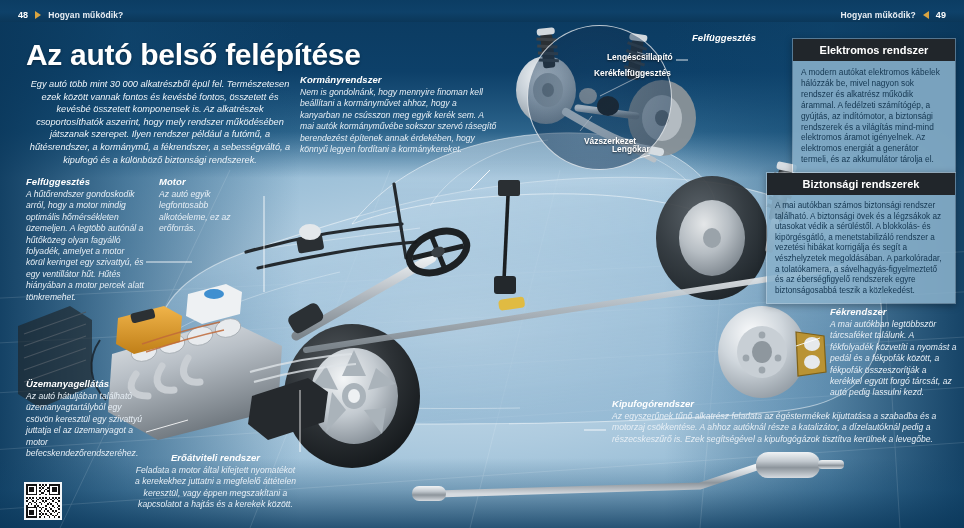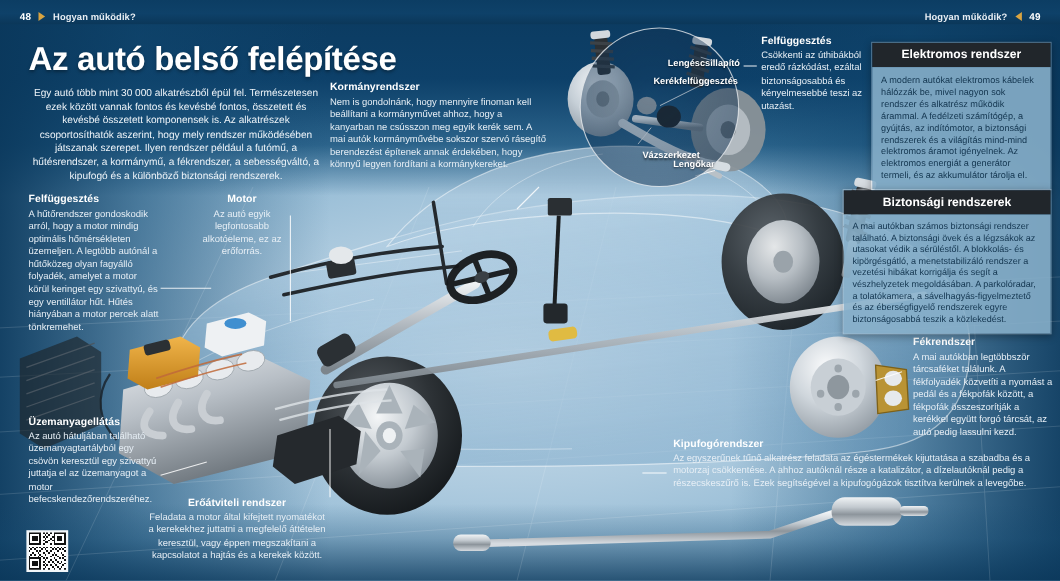--- a/index.html
+++ b/index.html
@@ -56,40 +56,40 @@
   .tri.l { border-right:6px solid #d9a441; border-top:4px solid transparent; border-bottom:4px solid transparent; }
 
   
   .title {
     position:absolute; left:26px; top:38px; z-index:40;
     font-size:30px; font-weight:bold; color:#ffffff;
     letter-spacing:-.3px; text-shadow:0 1px 3px rgba(0,0,0,.35);
   }
 
   
-  .tb { position:absolute; z-index:40; }
+  .tb { position:absolute; z-index:40;font-style:italic; }
   .tb h3 {
     font-size:9.5px; font-weight:bold; color:#ffffff;
     margin-bottom:2px; letter-spacing:.05px;
   }
   .tb p {
     font-size:8.6px; line-height:11.4px; color:#eaf1f7;
   }
   .tb.dark h3 { color:#ffffff; }
   .tb.dark p  { color:#e6eef5; }
 
   
   #intro { left:26px; top:78px; width:268px; }
   #intro p { font-size:9.2px; line-height:12.6px; color:#eef4f9;text-align:center; }
 
   #steering  { left:300px; top:74px;  width:198px; }
   #suspension{ left:692px; top:32px;  width:112px; }
 
   #cooling   { left:26px;  top:176px; width:118px; }
-  #engine    { left:172px; top:176px; width:96px; text-align:center; }
+  #engine    { left:159px; top:176px; width:96px; text-align:left; }
   #fuel      { left:26px;  top:378px; width:118px; }
   #drivetrain{ left:134px; top:452px; width:163px; text-align:center; }
   #exhaust   { left:612px; top:398px; width:330px; }
   #brakes    { left:830px; top:306px; width:128px; }
 
   
   .panel {
     position:absolute; z-index:45; width:164px;
     border:1px solid rgba(255,255,255,.30);
     box-shadow:0 2px 7px rgba(0,0,0,.30);
@@ -436,21 +436,20 @@
     <p>Egy autó több mint 30 000 alkatrészből épül fel. Természetesen ezek között vannak fontos és kevésbé fontos, összetett és kevésbé összetett komponensek is. Az alkatrészek csoportosíthatók aszerint, hogy mely rendszer működésében játszanak szerepet. Ilyen rendszer például a futómű, a hűtésrendszer, a kormánymű, a fékrendszer, a sebességváltó, a kipufogó és a különböző biztonsági rendszerek.</p>
   </div>
 
   <div class="tb dark" id="steering">
     <h3>Kormányrendszer</h3>
     <p>Nem is gondolnánk, hogy mennyire finoman kell beállítani a kormányművet ahhoz, hogy a kanyarban ne csússzon meg egyik kerék sem. A mai autók kormányművébe sokszor szervó rásegítő berendezést építenek annak érdekében, hogy könnyű legyen fordítani a kormánykereket.</p>
   </div>
 
   <div class="tb dark" id="suspension">
     <h3>Felfüggesztés</h3>
-    <p>Csökkenti az úthibákból eredő rázkódást, ezáltal biztonságosabbá és kényelmesebbé teszi az utazást.</p>
   </div>
 
   <div class="tb dark" id="cooling">
     <h3>Felfüggesztés</h3>
     <p>A hűtőrendszer gondoskodik arról, hogy a motor mindig optimális hőmérsékleten üzemeljen. A legtöbb autónál a hűtőközeg olyan fagyálló folyadék, amelyet a motor körül keringet egy szivattyú, és egy ventillátor hűt. Hűtés hiányában a motor percek alatt tönkremehet.</p>
   </div>
 
   <div class="tb dark" id="engine">
     <h3>Motor</h3>
     <p>Az autó egyik legfontosabb alkotóeleme, ez az erőforrás.</p>

